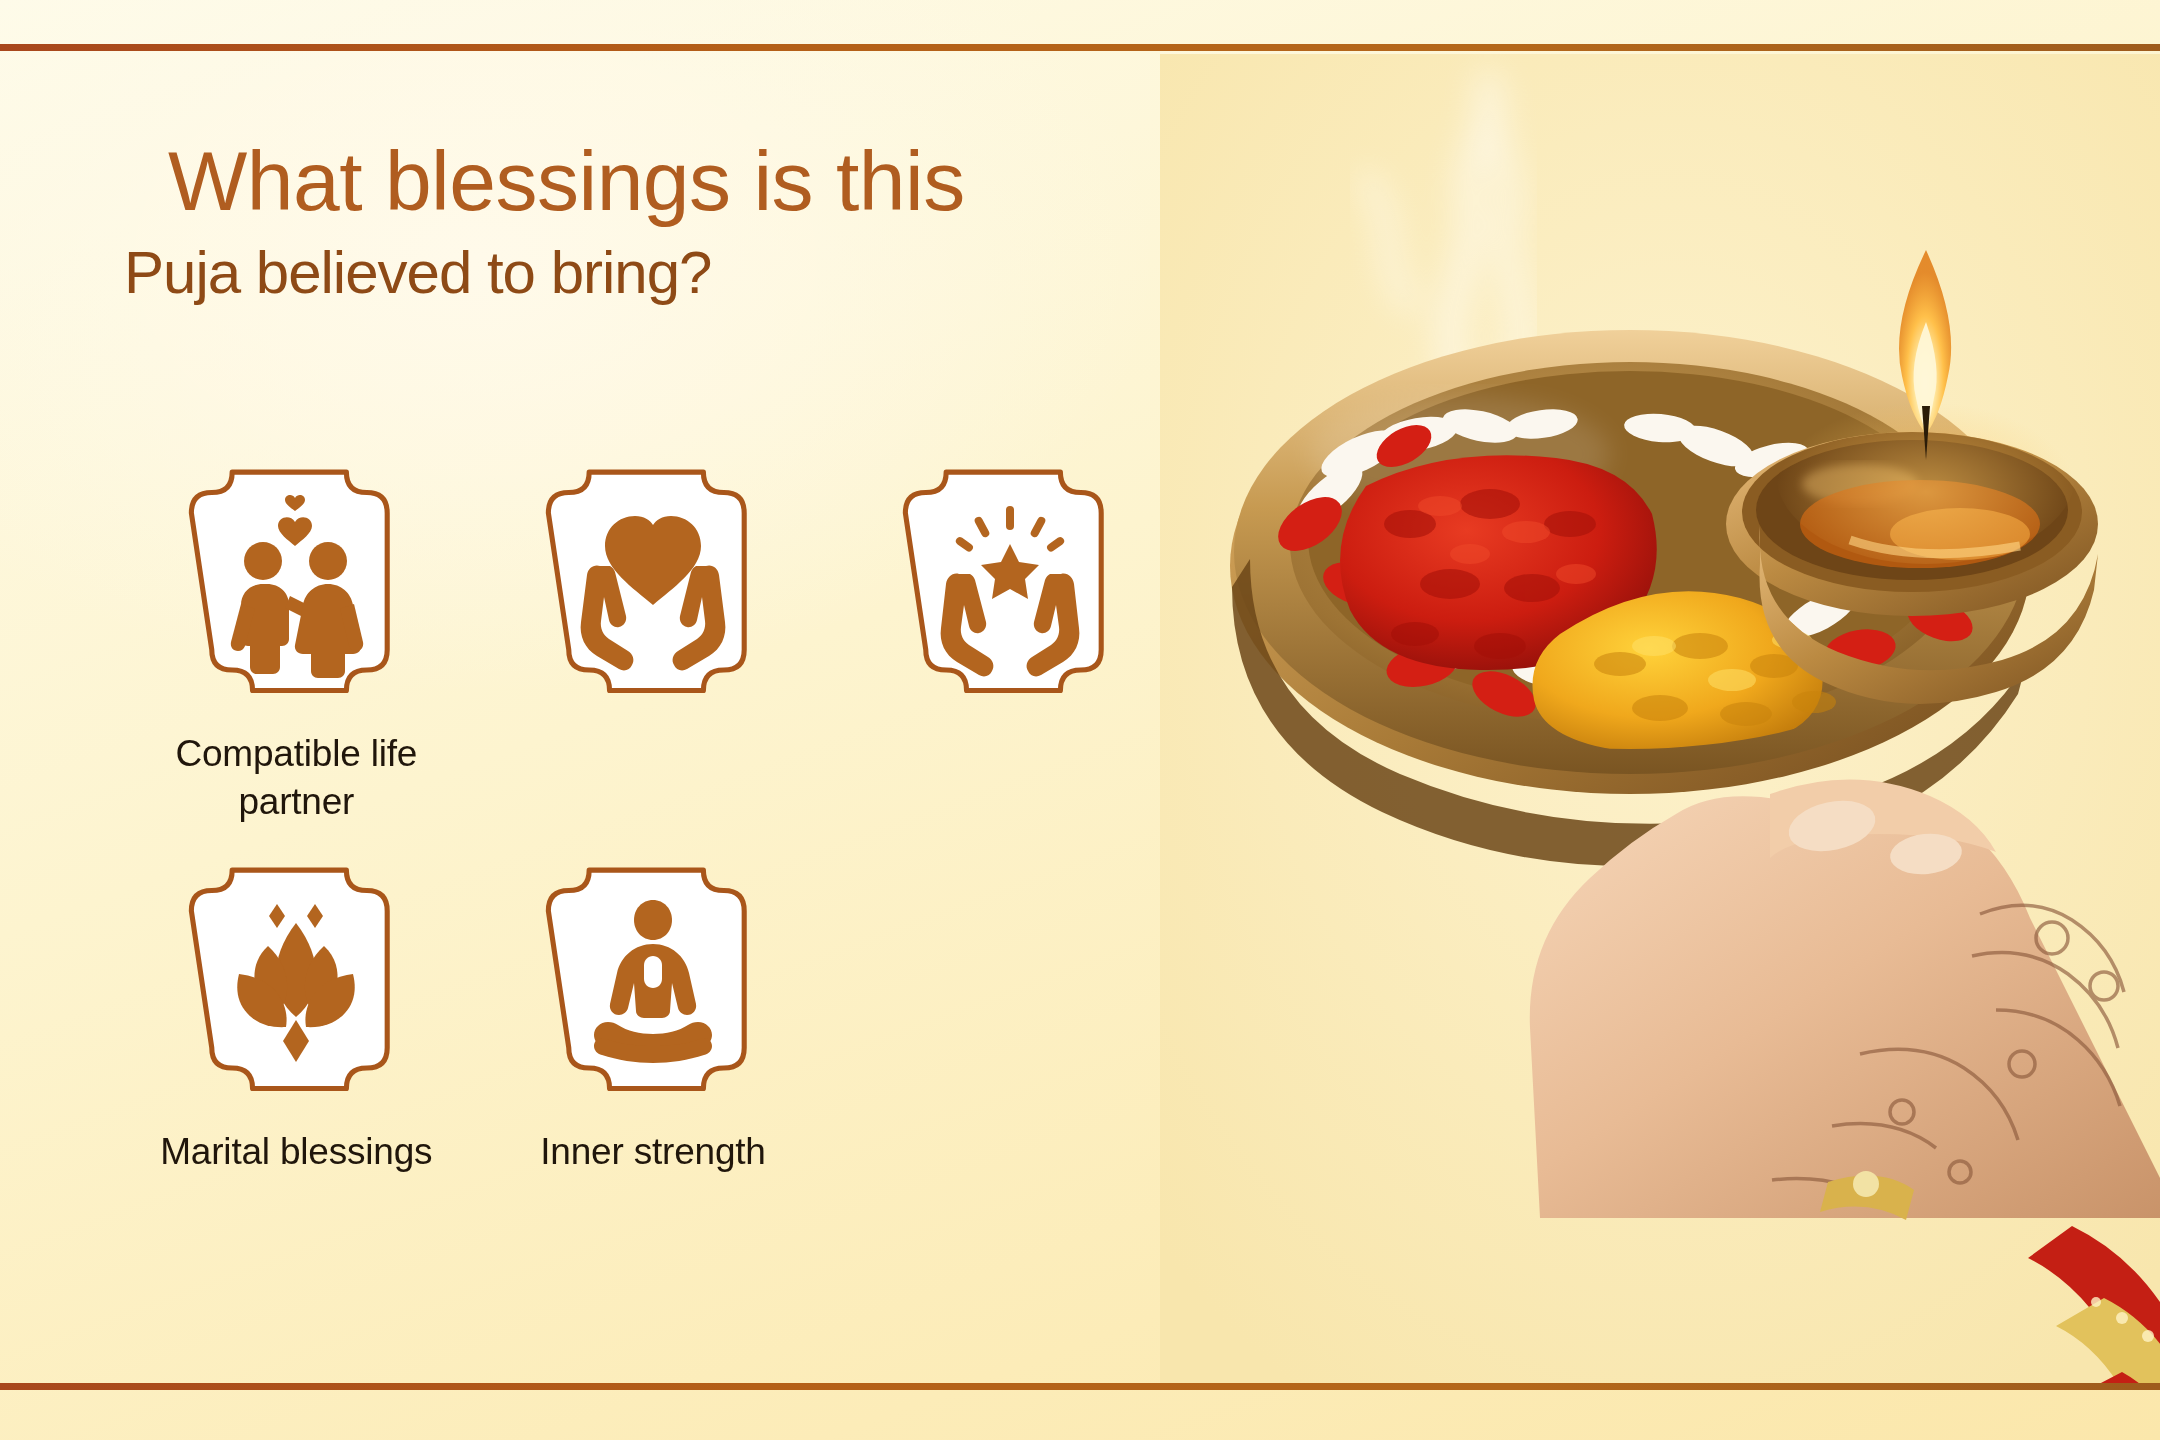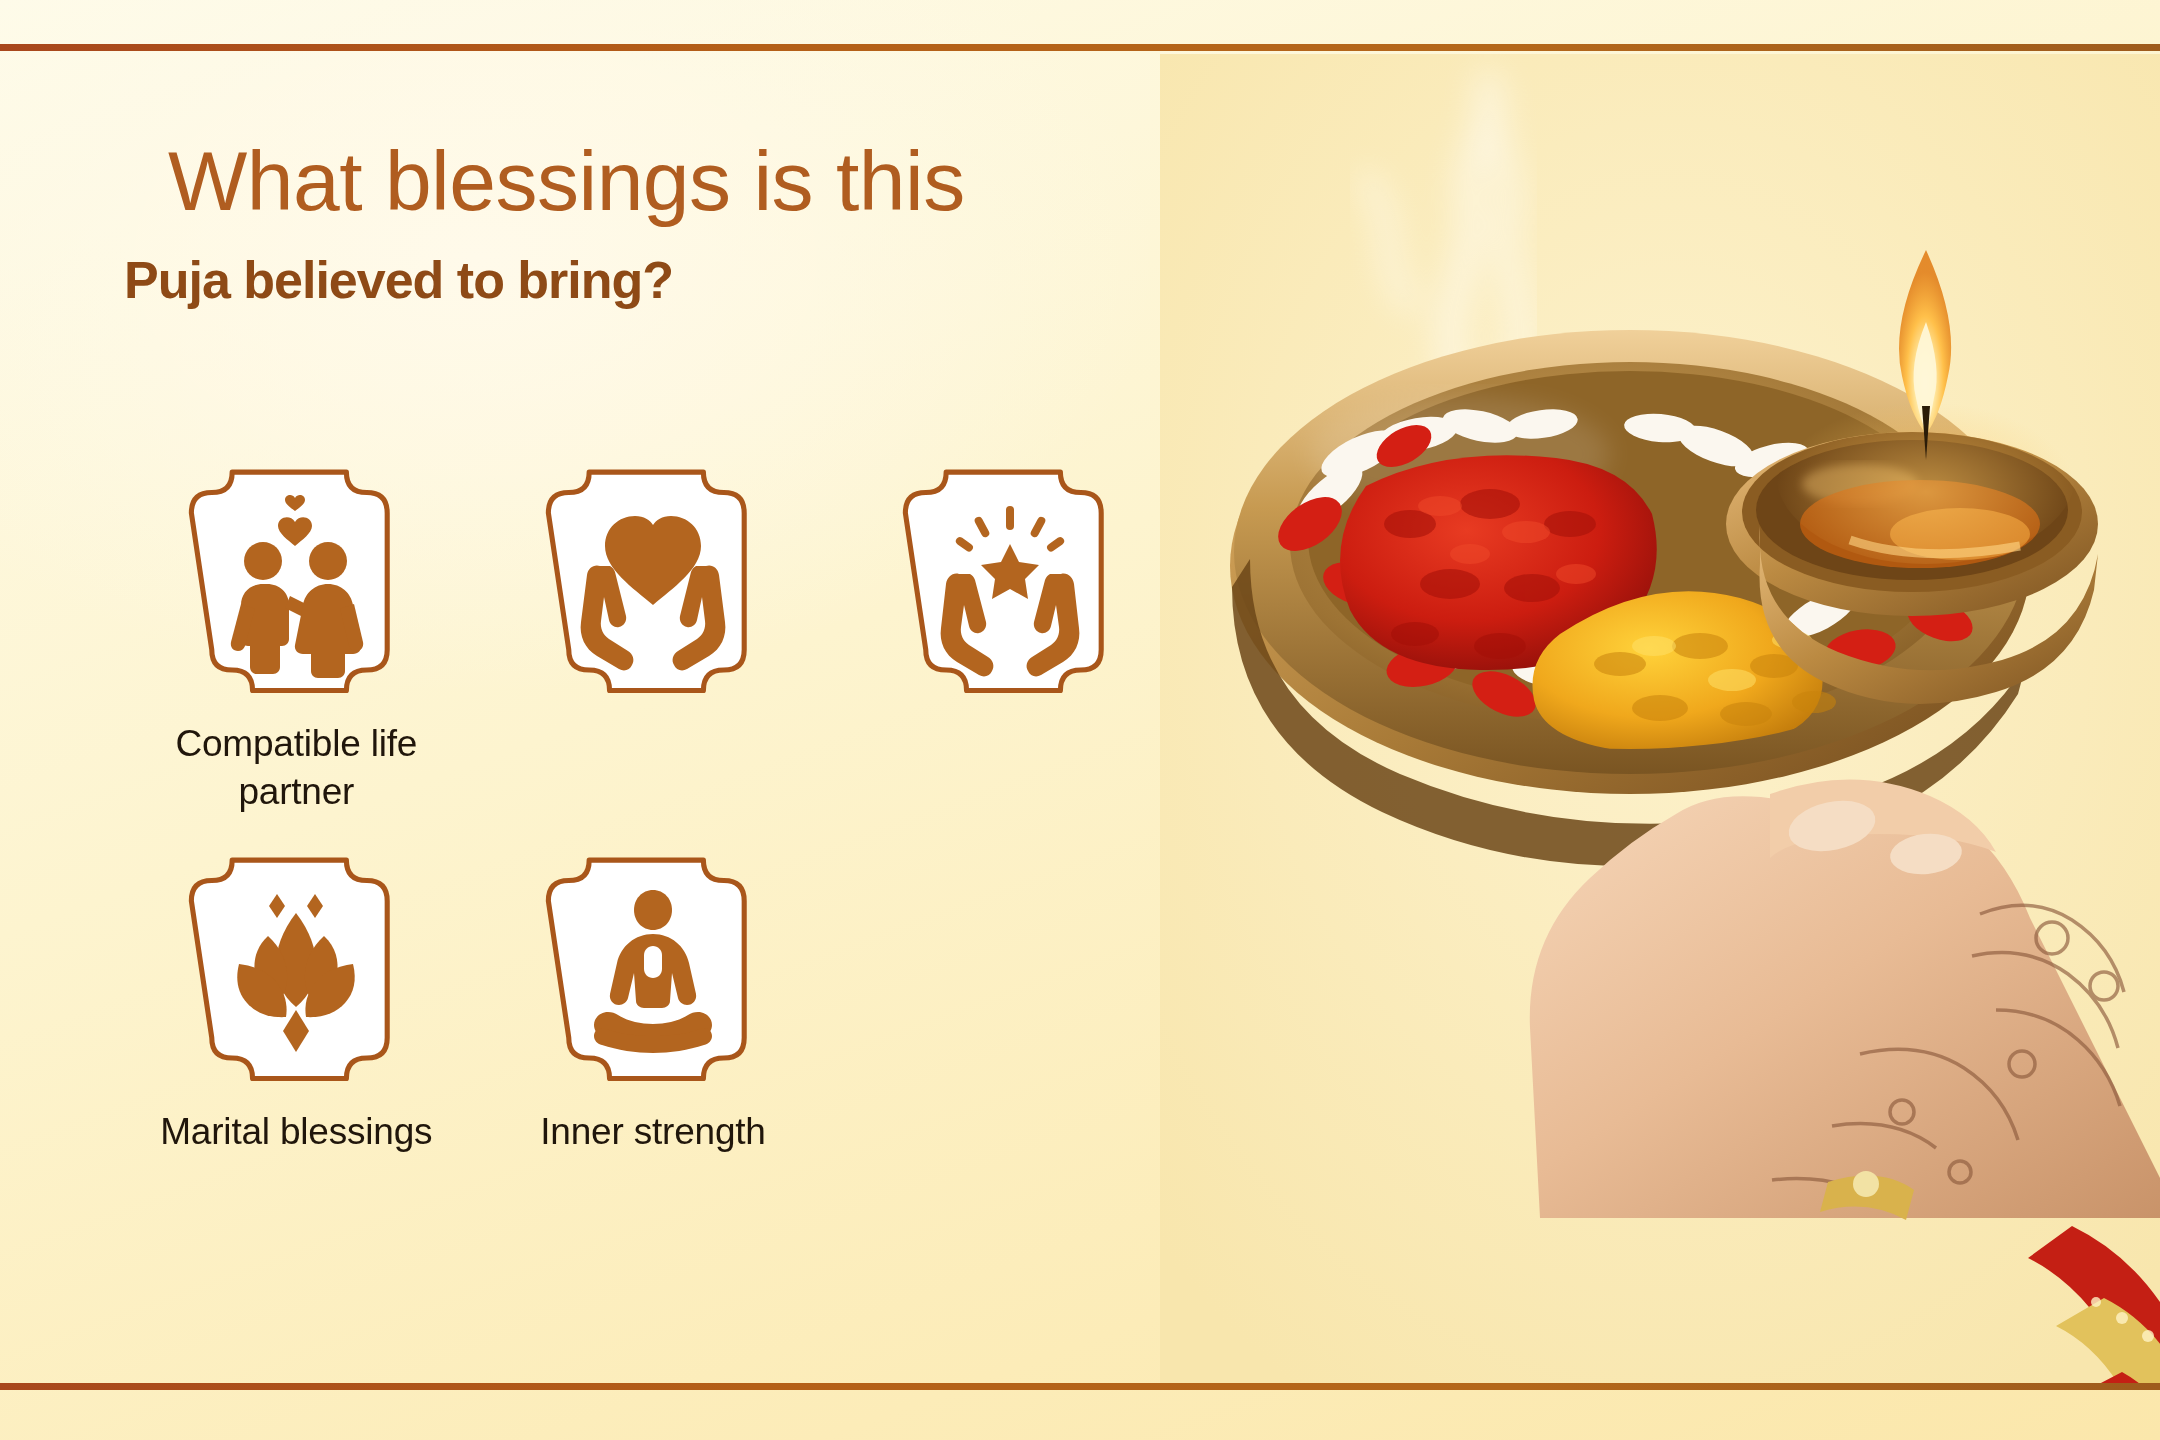--- a/index.html
+++ b/index.html
@@ -21,38 +21,38 @@
   .rule.bottom{top:1383px;}
 
   
   #left{position:absolute;left:0;top:44px;width:1250px;height:1339px;}
   #heading{position:absolute;left:124px;top:95px;width:1080px;}
   .h-line1{
     font-size:84px;line-height:1.0;font-weight:300;color:#b05d20;
     letter-spacing:-0.5px;white-space:nowrap;margin-left:44px;
   }
   .h-line2{
-    font-size:52px;line-height:1.12;font-weight:700;color:#8e4a16;
-    letter-spacing:-1px;white-space:nowrap;margin-top:28px;
+    font-size:60px;line-height:1.12;font-weight:400;color:#8e4a16;
+    letter-spacing:-1px;white-space:nowrap;margin-top:16px;
   }
 
   
   #grid{
     position:absolute;left:118px;top:418px;width:1070px;
     display:grid;grid-template-columns:repeat(3,1fr);
     grid-auto-rows:auto;column-gap:0px;row-gap:34px;
   }
   .cell{display:flex;flex-direction:column;align-items:center;width:100%;}
   .tilewrap{width:258px;display:flex;justify-content:center;}
   .tile{
     position:relative;width:250px;height:236px;
   }
   .tile svg{display:block;width:250px;height:236px;}
   .cap{
-    margin-top:22px;text-align:center;
+    margin-top:32px;text-align:center;
     font-size:37px;line-height:1.30;font-weight:400;color:#20160b;
     max-width:300px;letter-spacing:-0.2px;
   }
   .cell.c0 .cap,.cell.c3 .cap{max-width:250px;}
 
   
   #photo{position:absolute;right:0;top:44px;width:1020px;height:1339px;overflow:hidden;}
   #photo svg{position:absolute;right:-20px;bottom:-10px;}
 </style>
 </head>

